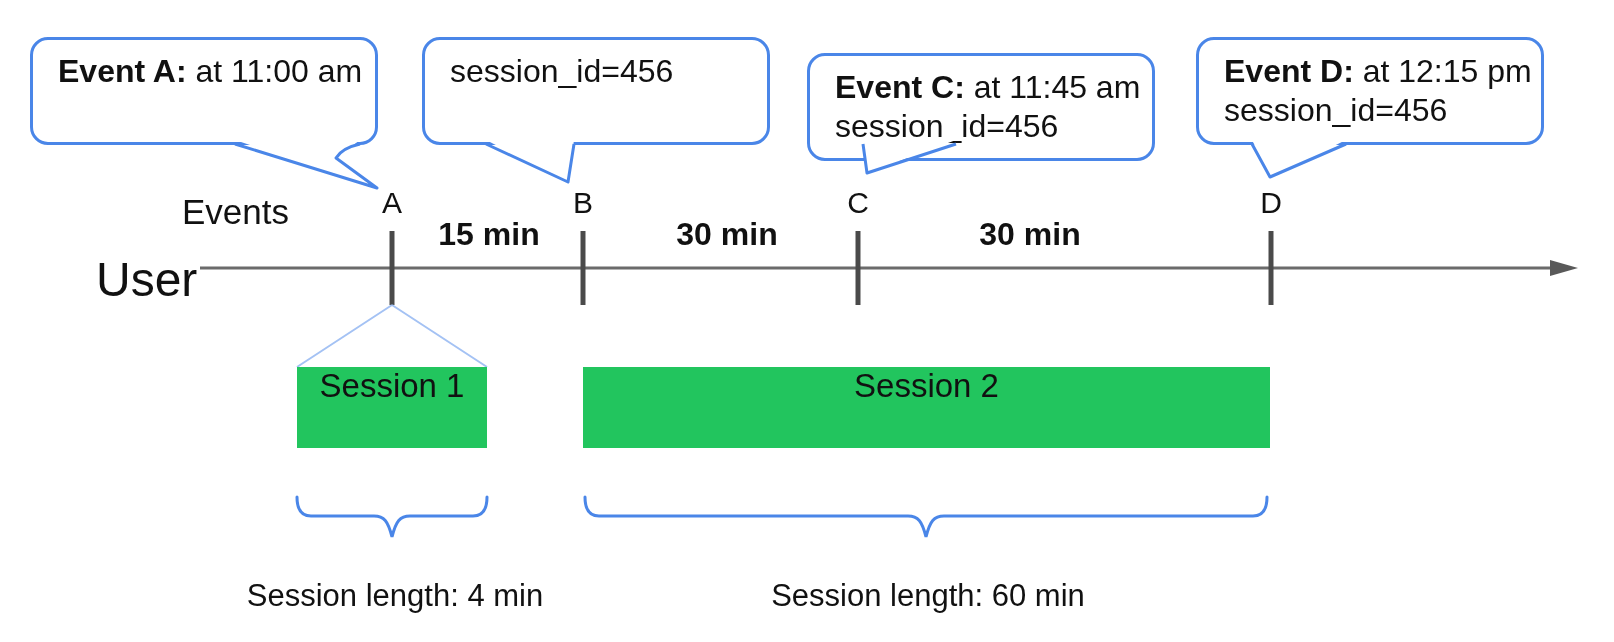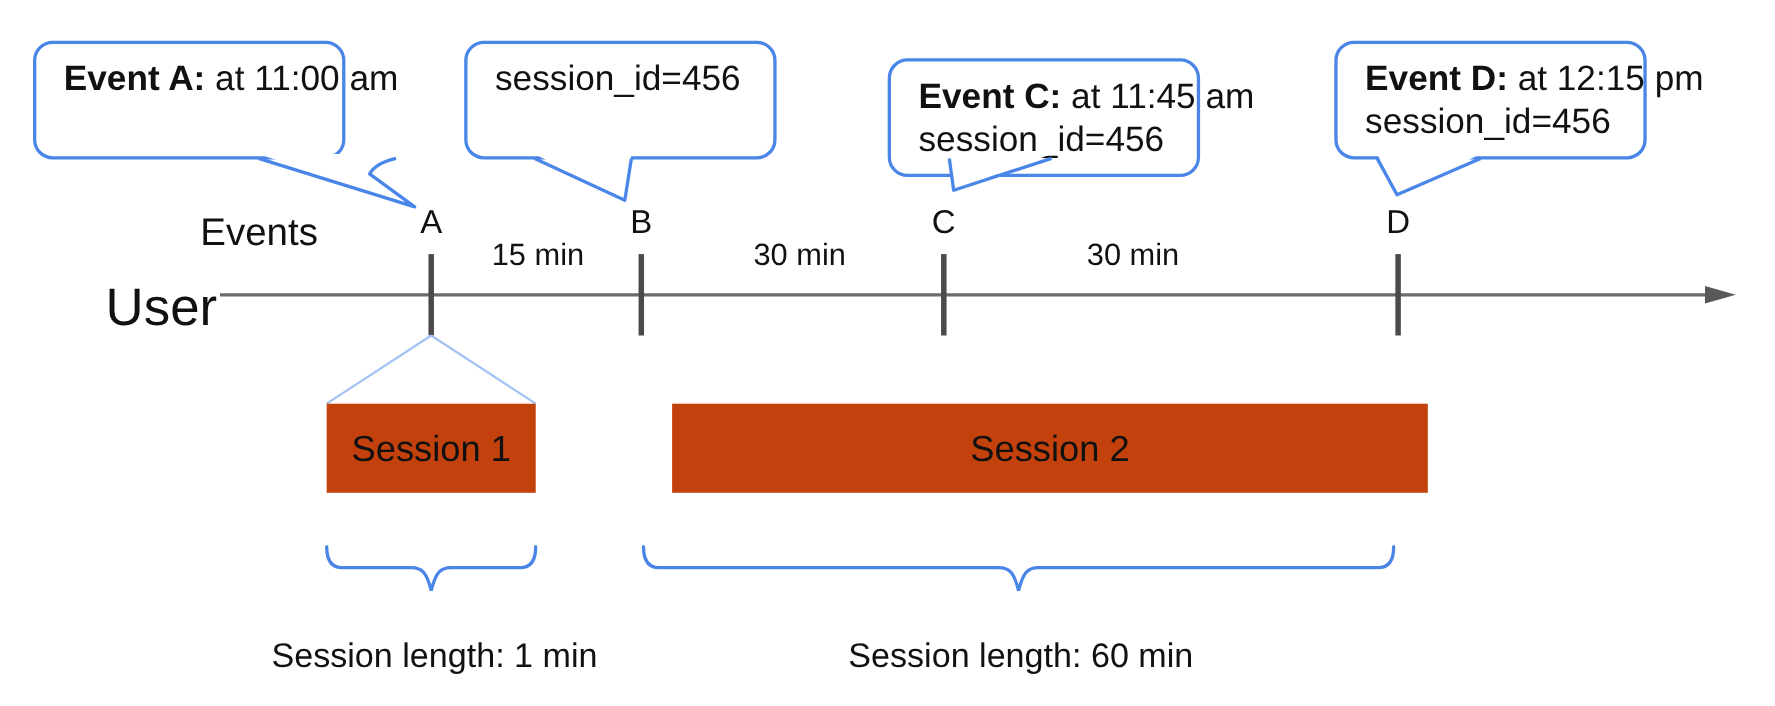--- a/index.html
+++ b/index.html
@@ -6,54 +6,54 @@
   .canvas{
     position:relative;
     width:1614px;height:642px;
     background:#ffffff;
     font-family:"Liberation Sans", sans-serif;
     color:#111;
     overflow:hidden;
   }
   
   .callout{
-    position:absolute;top:37px;width:284px;height:108px;
+    position:absolute;top:37px;width:348px;height:108px;
     box-sizing:border-box;
     border:3px solid #4a86e8;border-radius:18px;
     background:#fff;
     padding:12px 0 0 25px;
     font-size:32px;line-height:39px;white-space:nowrap;
   }
   .callout .bold{font-weight:bold;}
   .callout-a{left:30px;}
   .callout-b{left:422px;}
   .callout-c{left:807px;margin-top:16px;}
-  .callout-d{left:1196px;margin-left:17px;}
+  .callout-d{left:1196px;}
   
   .overlay{position:absolute;left:0;top:0;pointer-events:none;}
   
   .events-label{position:absolute;left:182px;top:192px;font-size:35px;}
   .user-label{position:absolute;left:96px;top:252px;font-size:48px;}
   .marker{position:absolute;top:186px;width:80px;margin-left:-40px;text-align:center;font-size:30px;}
   .marker-a{left:392px;}
   .marker-b{left:583px;}
   .marker-c{left:858px;}
   .marker-d{left:1271px;}
-  .interval{position:absolute;top:216px;width:200px;margin-left:-100px;text-align:center;font-size:28px;}
+  .interval{position:absolute;top:216px;width:200px;margin-left:-100px;text-align:center;font-size:32px;font-weight:bold;}
   .interval-1{left:489px;}
   .interval-2{left:727px;}
   .interval-3{left:1030px;}
   
   .session-box{
-    position:absolute;top:367px;height:81px;background:#c2410c;
-    display:flex;align-items:center;justify-content:center;
+    position:absolute;top:367px;height:81px;background:#22c55e;
+    display:flex;justify-content:center;
     font-size:33px;
   }
   .session-1{left:297px;width:190px;}
-  .session-2{left:583px;width:687px;margin-left:28px;}
+  .session-2{left:583px;width:687px;}
   
   .length-label{position:absolute;top:578px;text-align:center;font-size:31px;}
   .length-1{left:195px;width:400px;}
   .length-2{left:628px;width:600px;}
 </style>
 </head>
 <body>
 
 <div class="canvas">
 
@@ -120,16 +120,16 @@
   <div class="interval interval-2">30 min</div>
   <div class="interval interval-3">30 min</div>
 
   <div class="session-box session-1">
     <span>Session 1</span>
   </div>
   <div class="session-box session-2">
     <span>Session 2</span>
   </div>
 
-  <div class="length-label length-1">Session length: 1 min</div>
+  <div class="length-label length-1">Session length: 4 min</div>
   <div class="length-label length-2">Session length: 60 min</div>
 
 </div>
 
 </body></html>

